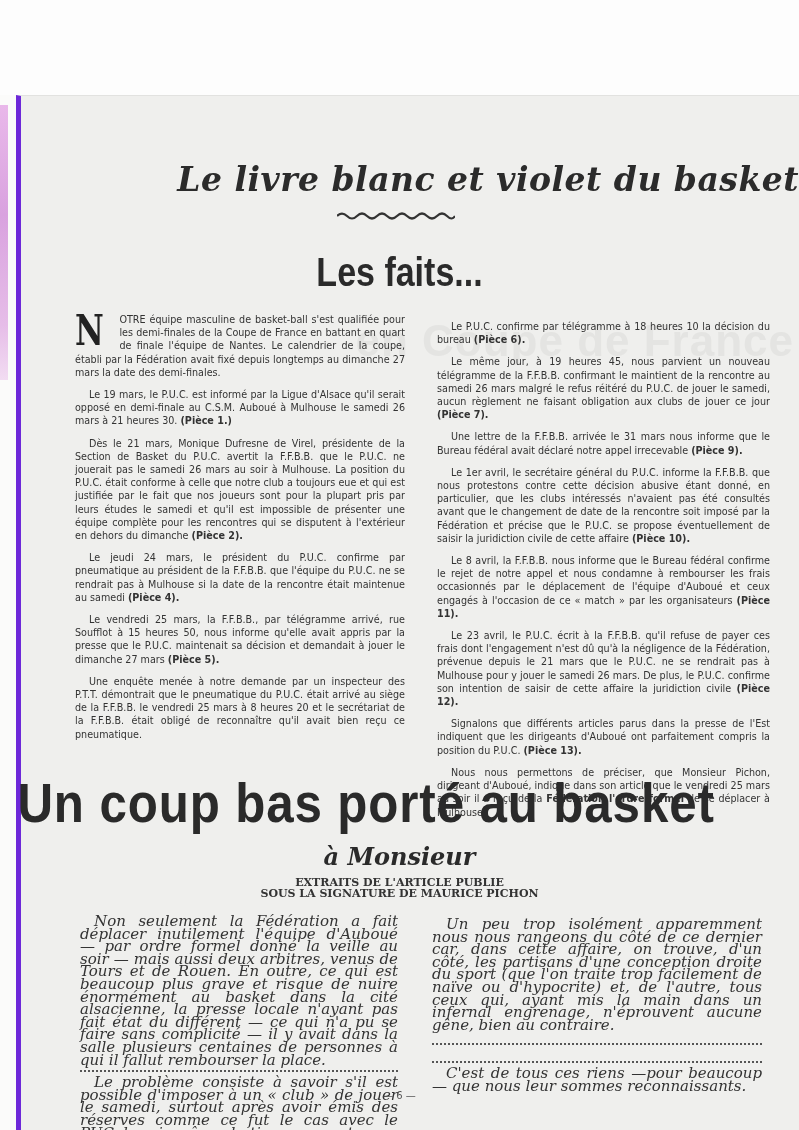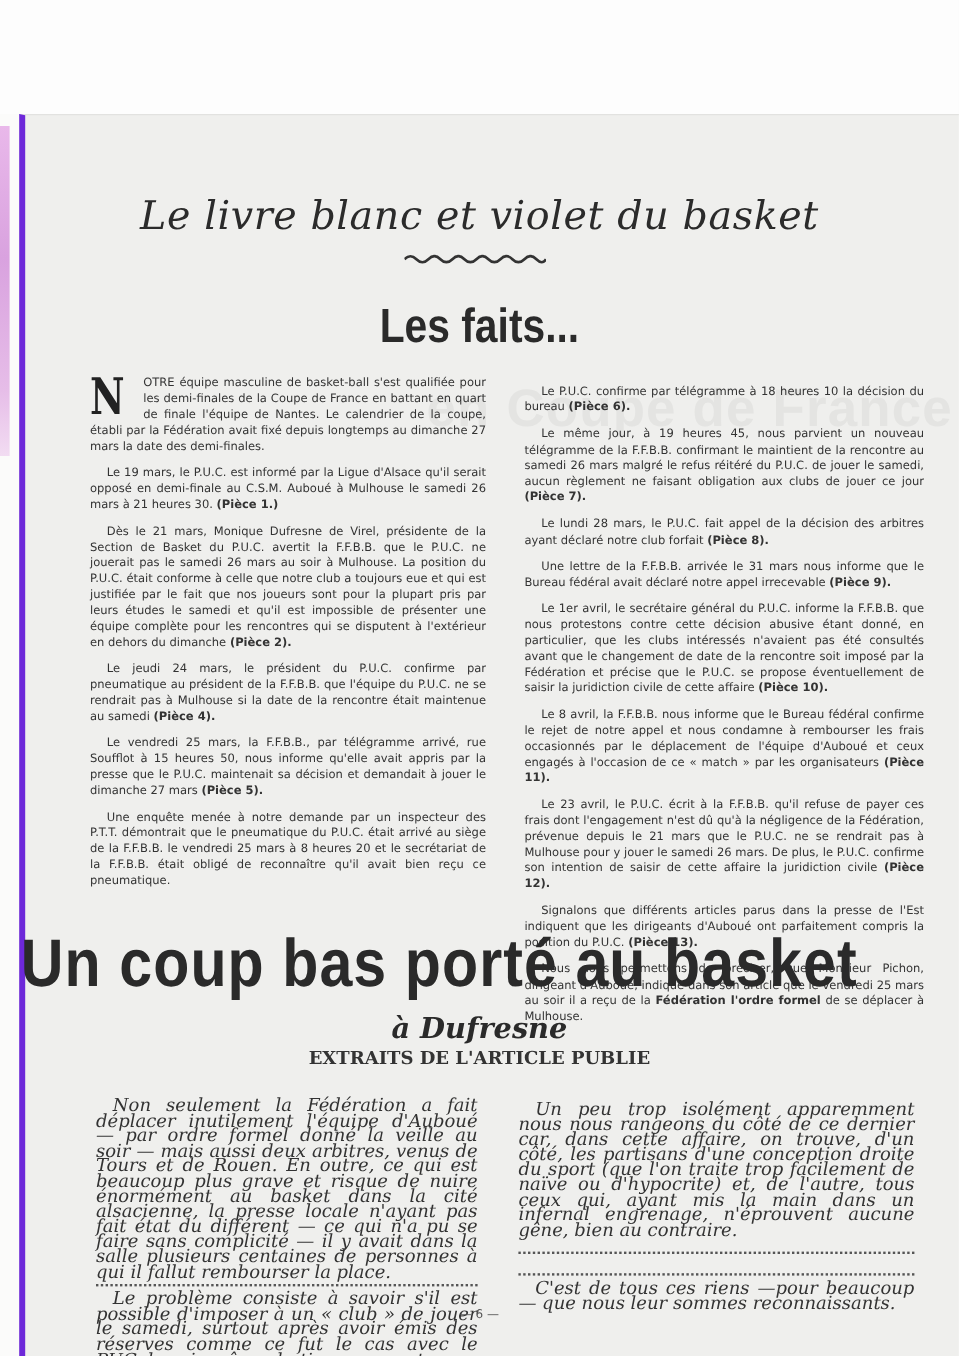--- a/index.html
+++ b/index.html
@@ -22,22 +22,22 @@
     background:#efefed;
     border-top:1px solid #e2e2e0;
     border-left:5px solid #6d28d9;
   }
   .ghost {
     position:absolute; right:10px; top:220px;
     font-family:"Liberation Sans", sans-serif; font-weight:bold;
     font-size:44px; color:#e4e4e2; letter-spacing:1px;
   }
   .series-title {
-    position:absolute; left:0; width:799px; top:160px; text-align:center;
-    font-family:"DejaVu Serif", serif; font-style:italic; font-weight:normal;
+    position:absolute; left:0; width:799px; top:160px; text-align:right;
+    font-family:"DejaVu Serif", serif; font-style:italic; font-weight:bold;
     font-size:33px; color:#2b2b2b; letter-spacing:0.5px;
   }
   .wave {
     position:absolute; left:337px; top:210px; width:118px; height:12px;
   }
   .section-title {
     position:absolute; left:0; width:799px; top:250px; text-align:center;
     font-family:"Liberation Sans", sans-serif; font-weight:bold;
     font-size:40px; color:#2a2a2a; transform:scaleX(0.85);
   }
@@ -59,21 +59,21 @@
     font-size:56px; color:#2a2a2a; transform:scaleX(0.88); transform-origin:left;
     letter-spacing:1px;
   }
   .subhead {
     position:absolute; left:0; width:799px; top:842px; text-align:center;
     font-family:"DejaVu Serif", serif; font-style:italic; font-weight:bold;
     font-size:24px; color:#2a2a2a;
   }
   .extract {
     position:absolute; left:0; width:799px; top:877px; text-align:center;
-    font-family:"DejaVu Serif", serif; font-weight:bold; font-size:15px;
+    font-family:"DejaVu Serif", serif; font-weight:bold; font-size:11px;
     line-height:11px; color:#333;
   }
   .ital {
     position:absolute; font-family:"DejaVu Serif", serif; font-style:italic;
     font-size:15px; line-height:12.6px; color:#333; text-align:justify;
   }
   .ital p { margin:0; text-indent:14px; }
   .dots {
     border-top:2px dotted #555; width:100%; margin:4px 0 4px 0; height:0;
   }
@@ -103,33 +103,33 @@
   <p><span>Le 19 mars, le P.U.C. est informé par la Ligue d'Alsace qu'il serait opposé en demi-finale au C.S.M. Auboué à Mulhouse le samedi 26 mars à 21 heures 30. </span><span class="piece">(Pièce 1.)</span></p>
   <p><span>Dès le 21 mars, Monique Dufresne de Virel, présidente de la Section de Basket du P.U.C. avertit la F.F.B.B. que le P.U.C. ne jouerait pas le samedi 26 mars au soir à Mulhouse. La position du P.U.C. était conforme à celle que notre club a toujours eue et qui est justifiée par le fait que nos joueurs sont pour la plupart pris par leurs études le samedi et qu'il est impossible de présenter une équipe complète pour les rencontres qui se disputent à l'extérieur en dehors du dimanche </span><span class="piece">(Pièce 2).</span></p>
   <p><span>Le jeudi 24 mars, le président du P.U.C. confirme par pneumatique au président de la F.F.B.B. que l'équipe du P.U.C. ne se rendrait pas à Mulhouse si la date de la rencontre était maintenue au samedi </span><span class="piece">(Pièce 4).</span></p>
   <p><span>Le vendredi 25 mars, la F.F.B.B., par télégramme arrivé, rue Soufflot à 15 heures 50, nous informe qu'elle avait appris par la presse que le P.U.C. maintenait sa décision et demandait à jouer le dimanche 27 mars </span><span class="piece">(Pièce 5).</span></p>
   <p><span>Une enquête menée à notre demande par un inspecteur des P.T.T. démontrait que le pneumatique du P.U.C. était arrivé au siège de la F.F.B.B. le vendredi 25 mars à 8 heures 20 et le secrétariat de la F.F.B.B. était obligé de reconnaître qu'il avait bien reçu ce pneumatique.</span></p>
 </div>
 
 <div class="col" style="left:437px; top:320px; width:333px;">
   <p><span>Le P.U.C. confirme par télégramme à 18 heures 10 la décision du bureau </span><span class="piece">(Pièce 6).</span></p>
   <p><span>Le même jour, à 19 heures 45, nous parvient un nouveau télégramme de la F.F.B.B. confirmant le maintient de la rencontre au samedi 26 mars malgré le refus réitéré du P.U.C. de jouer le samedi, aucun règlement ne faisant obligation aux clubs de jouer ce jour </span><span class="piece">(Pièce 7).</span></p>
-  <p><span>Le lundi 28 mars, le P.U.C. fait appel de la décision des arbitres ayant déclaré notre club forfait </span><span class="piece">(Pièce 8).</span></p>
   <p><span>Une lettre de la F.F.B.B. arrivée le 31 mars nous informe que le Bureau fédéral avait déclaré notre appel irrecevable </span><span class="piece">(Pièce 9).</span></p>
   <p><span>Le 1er avril, le secrétaire général du P.U.C. informe la F.F.B.B. que nous protestons contre cette décision abusive étant donné, en particulier, que les clubs intéressés n'avaient pas été consultés avant que le changement de date de la rencontre soit imposé par la Fédération et précise que le P.U.C. se propose éventuellement de saisir la juridiction civile de cette affaire </span><span class="piece">(Pièce 10).</span></p>
   <p><span>Le 8 avril, la F.F.B.B. nous informe que le Bureau fédéral confirme le rejet de notre appel et nous condamne à rembourser les frais occasionnés par le déplacement de l'équipe d'Auboué et ceux engagés à l'occasion de ce « match » par les organisateurs </span><span class="piece">(Pièce 11).</span></p>
   <p><span>Le 23 avril, le P.U.C. écrit à la F.F.B.B. qu'il refuse de payer ces frais dont l'engagement n'est dû qu'à la négligence de la Fédération, prévenue depuis le 21 mars que le P.U.C. ne se rendrait pas à Mulhouse pour y jouer le samedi 26 mars. De plus, le P.U.C. confirme son intention de saisir de cette affaire la juridiction civile </span><span class="piece">(Pièce 12).</span></p>
   <p><span>Signalons que différents articles parus dans la presse de l'Est indiquent que les dirigeants d'Auboué ont parfaitement compris la position du P.U.C. </span><span class="piece">(Pièce 13).</span></p>
   <p><span>Nous nous permettons de préciser, que Monsieur Pichon, dirigeant d'Auboué, indique dans son article que le vendredi 25 mars au soir il a reçu de la </span><span class="piece">Fédération l'ordre formel</span><span> de se déplacer à Mulhouse.</span></p>
 </div>
 
 <div class="headline">Un coup bas porté au basket</div>
-<div class="subhead">à Dufresne</div>
+<div class="subhead">à Monsieur</div>
 <div class="extract">
   <div>EXTRAITS DE L'ARTICLE PUBLIE</div>
+  <div>SOUS LA SIGNATURE DE MAURICE PICHON</div>
 </div>
 
 <div class="ital" style="left:80px; top:915px; width:318px;">
   <p>Non seulement la Fédération a fait déplacer inutilement l'équipe d'Auboué — par ordre formel donné la veille au soir — mais aussi deux arbitres, venus de Tours et de Rouen. En outre, ce qui est beaucoup plus grave et risque de nuire énormément au basket dans la cité alsacienne, la presse locale n'ayant pas fait état du différent — ce qui n'a pu se faire sans complicité — il y avait dans la salle plusieurs centaines de personnes à qui il fallut rembourser la place.</p>
   <div class="dots"></div>
   <p>Le problème consiste à savoir s'il est possible d'imposer à un « club » de jouer le samedi, surtout après avoir émis des réserves comme ce fut le cas avec le PUC, le soir même du tirage au sort.</p>
 </div>
 
 <div class="ital" style="left:432px; top:918px; width:330px;">
   <p>Un peu trop isolément apparemment nous nous rangeons du côté de ce dernier car, dans cette affaire, on trouve, d'un côté, les partisans d'une conception droite du sport (que l'on traite trop facilement de naïve ou d'hypocrite) et, de l'autre, tous ceux qui, ayant mis la main dans un infernal engrenage, n'éprouvent aucune gêne, bien au contraire.</p>

